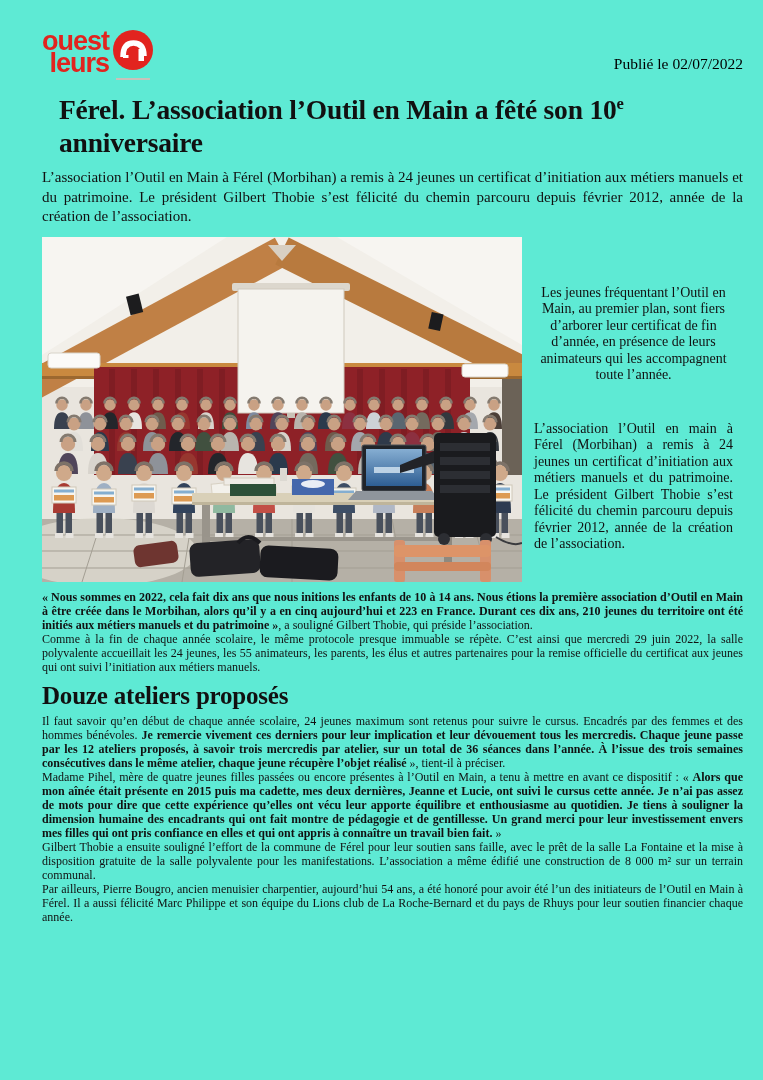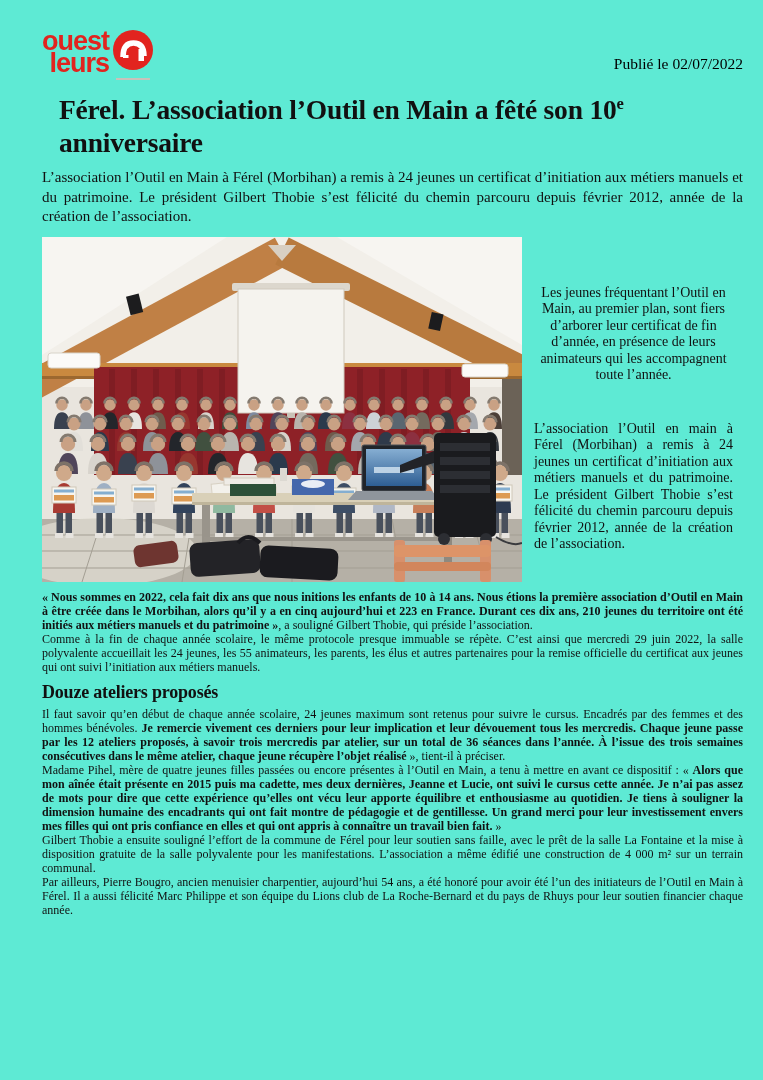--- a/index.html
+++ b/index.html
@@ -41,21 +41,21 @@
   
   .photo-row{display:flex;margin-top:10px;}
   .photo-fig{width:480px;height:345px;flex:none;background:#e9e5de;}
   .cap-col{width:199px;margin-left:12px;font-size:14px;line-height:1.18;}
   .cap-top{margin-top:48px;text-align:center;padding:0 3px;}
   .cap-bottom{margin-top:37px;text-align:justify;}
   
   .body-txt{margin-top:8px;}
   p.para{font-size:12px;line-height:1.17;text-align:justify;margin:0;}
   .b{font-weight:bold;}
-  h2.sec{font-size:18px;font-weight:bold;margin:8px 0 4px 0;letter-spacing:-0.2px;}
+  h2.sec{font-size:25px;font-weight:bold;margin:8px 0 4px 0;letter-spacing:-0.2px;}
 </style>
 </head>
 <body>
 
 <div class="page">
 
   <div class="hdr">
     <div>
       <div class="logo">
         <div class="logo-words">
@@ -301,18 +301,18 @@
 
     <p class="para">Comme à la fin de chaque année scolaire, le même protocole presque immuable se répète. C’est ainsi que mercredi 29 juin 2022, la salle polyvalente accueillait les 24 jeunes, les 55 animateurs, les parents, les élus et autres partenaires pour la remise officielle du certificat aux jeunes qui ont suivi l’initiation aux métiers manuels.</p>
 
     <h2 class="sec">Douze ateliers proposés</h2>
 
     <p class="para"><span>Il faut savoir qu’en début de chaque année scolaire, 24 jeunes maximum sont retenus pour suivre le cursus. Encadrés par des femmes et des hommes bénévoles. </span><span class="b">Je remercie vivement ces derniers pour leur implication et leur dévouement tous les mercredis. Chaque jeune passe par les 12 ateliers proposés, à savoir trois mercredis par atelier, sur un total de 36 séances dans l’année. À l’issue des trois semaines consécutives dans le même atelier, chaque jeune récupère l’objet réalisé</span><span> », tient-il à préciser.</span></p>
 
 
     <p class="para"><span>Madame Pihel, mère de quatre jeunes filles passées ou encore présentes à l’Outil en Main, a tenu à mettre en avant ce dispositif : « </span><span class="b">Alors que mon aînée était présente en 2015 puis ma cadette, mes deux dernières, Jeanne et Lucie, ont suivi le cursus cette année. Je n’ai pas assez de mots pour dire que cette expérience qu’elles ont vécu leur apporte équilibre et enthousiasme au quotidien. Je tiens à souligner la dimension humaine des encadrants qui ont fait montre de pédagogie et de gentillesse. Un grand merci pour leur investissement envers mes filles qui ont pris confiance en elles et qui ont appris à connaître un travail bien fait.</span><span> »</span></p>
 
-    <p class="para">Gilbert Thobie a ensuite souligné l’effort de la commune de Férel pour leur soutien sans faille, avec le prêt de la salle La Fontaine et la mise à disposition gratuite de la salle polyvalente pour les manifestations. L’association a même édifié une construction de 4 000 m² sur un terrain communal.</p>
+    <p class="para">Gilbert Thobie a ensuite souligné l’effort de la commune de Férel pour leur soutien sans faille, avec le prêt de la salle La Fontaine et la mise à disposition gratuite de la salle polyvalente pour les manifestations. L’association a même édifié une construction de 8 000 m² sur un terrain communal.</p>
 
     <p class="para">Par ailleurs, Pierre Bougro, ancien menuisier charpentier, aujourd’hui 54 ans, a été honoré pour avoir été l’un des initiateurs de l’Outil en Main à Férel. Il a aussi félicité Marc Philippe et son équipe du Lions club de La Roche-Bernard et du pays de Rhuys pour leur soutien financier chaque année.</p>
   </div>
 
 </div>
 
 </body></html>

